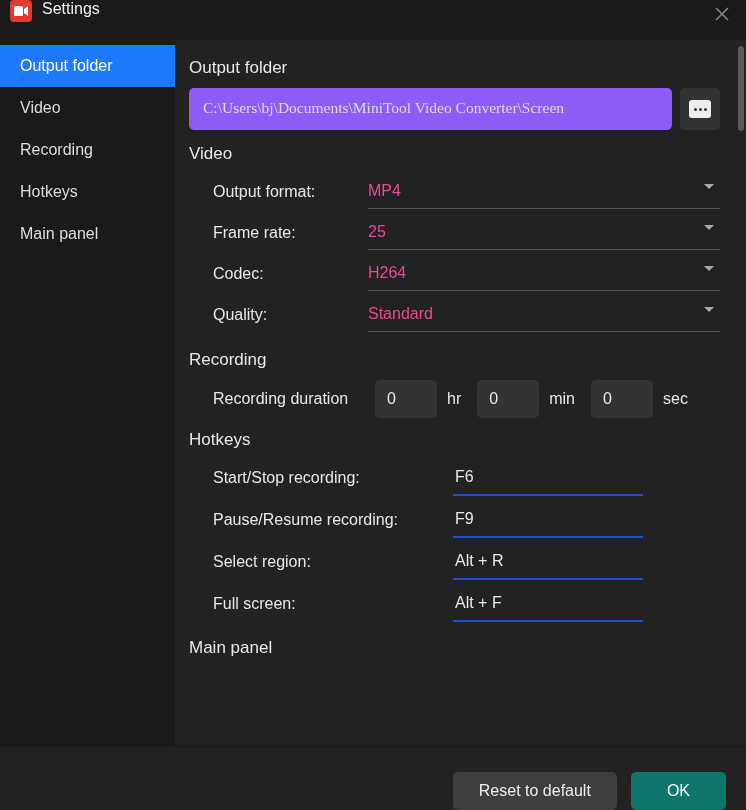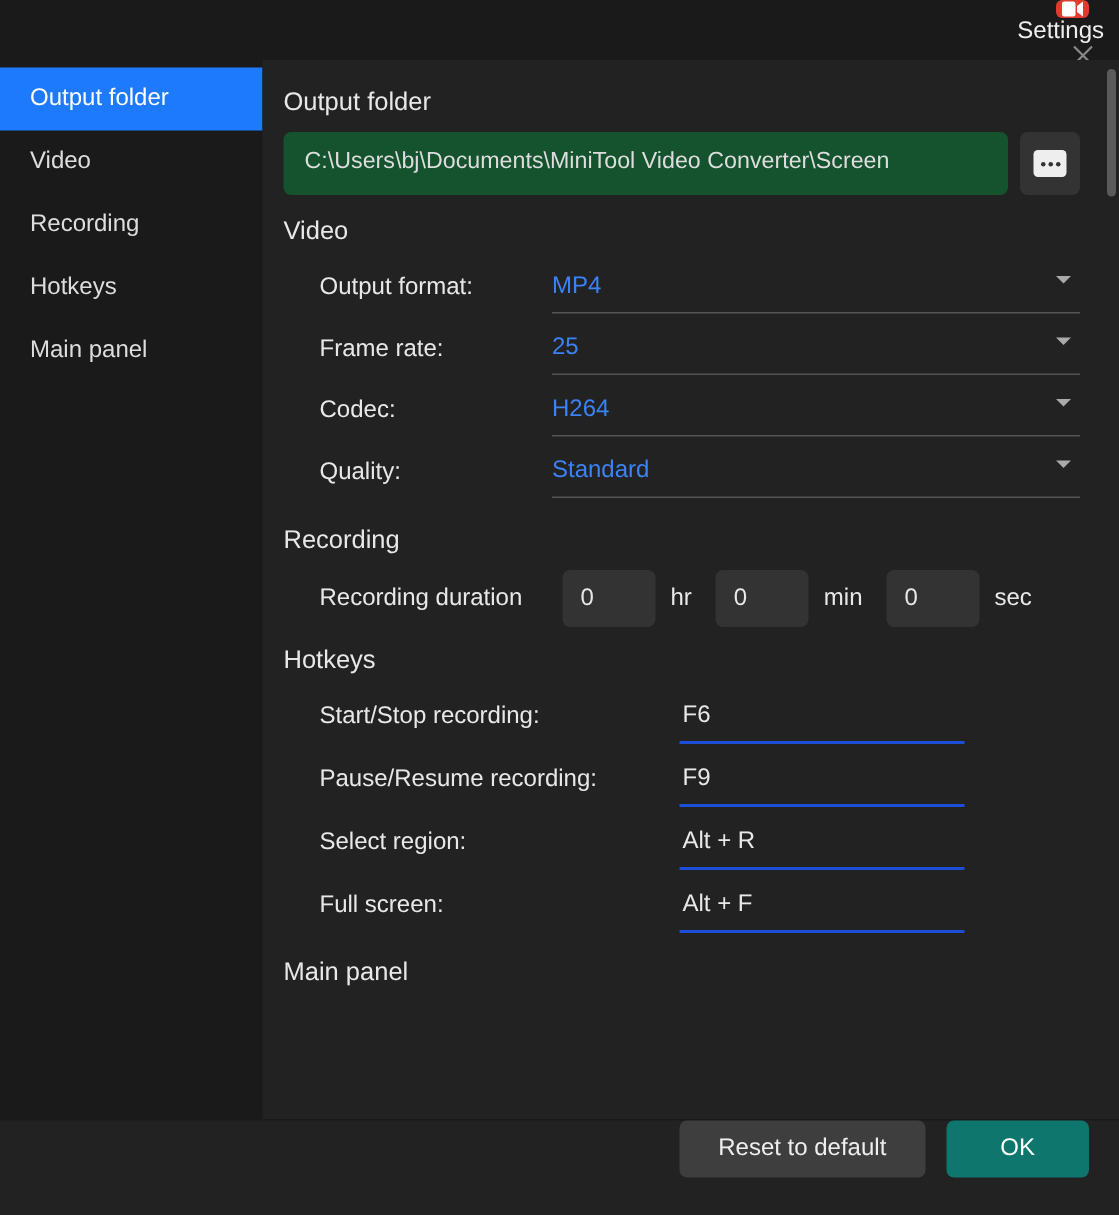--- a/index.html
+++ b/index.html
@@ -10,24 +10,23 @@
       font-size: 15px;
       width: 746px;
       height: 810px;
       overflow: hidden;
       display: flex;
       flex-direction: column;
     }
     .titlebar {
       height: 40px;
       display: flex;
-      align-items: flex-end;
+      align-items: flex-start;
       padding: 0 10px;
       background: #1a1a1a;
-      flex-direction: column;
     }
     .titlebar-icon {
       width: 22px;
       height: 22px;
       background: #e03b2e;
       border-radius: 4px;
       display: flex;
       align-items: center;
       justify-content: center;
       margin-right: 10px;
@@ -94,27 +93,28 @@
       margin-bottom: 10px;
       margin-top: 6px;
     }
     .output-row {
       display: flex;
       gap: 8px;
       margin-bottom: 14px;
     }
     .output-path {
       flex: 1;
-      background: #14532d;
+      background: #8b5cf6;
       border-radius: 5px;
       padding: 11px 14px;
       font-size: 15.5px;
       color: #ddd;
       white-space: nowrap;
       overflow: hidden;
+      font-family: Liberation Serif, serif;
     }
     .browse-btn {
       width: 40px;
       height: 42px;
       background: #333333;
       border-radius: 5px;
       display: flex;
       align-items: center;
       justify-content: center;
       cursor: pointer;
@@ -142,21 +142,21 @@
       color: #e8e8e8;
       padding: 8px 0;
     }
     .form-label.wide { width: 240px; }
     .select {
       flex: 1;
       min-width: 0;
       border-bottom: 1px solid #555;
       padding: 8px 4px 8px 0;
       font-size: 16px;
-      color: #3b82f6;
+      color: #ec4899;
       position: relative;
       cursor: pointer;
     }
     .select-caret {
       position: absolute;
       right: 6px;
       top: 10px;
       width: 0; height: 0;
       border-left: 5px solid transparent;
       border-right: 5px solid transparent;
@@ -193,21 +193,21 @@
       border-bottom: 2px solid #1d4ed8;
       padding: 8px 2px;
       font-size: 16px;
       color: #e8e8e8;
     }
     .footer {
       height: 64px;
       background: #222222;
       border-top: 1px solid #1a1a1a;
       display: flex;
-      align-items: flex-start;
+      align-items: flex-end;
       justify-content: flex-end;
       padding: 0 20px;
       gap: 14px;
     }
     .btn {
       padding: 10px 26px;
       border-radius: 5px;
       font-size: 16px;
       cursor: pointer;
       border: none;

